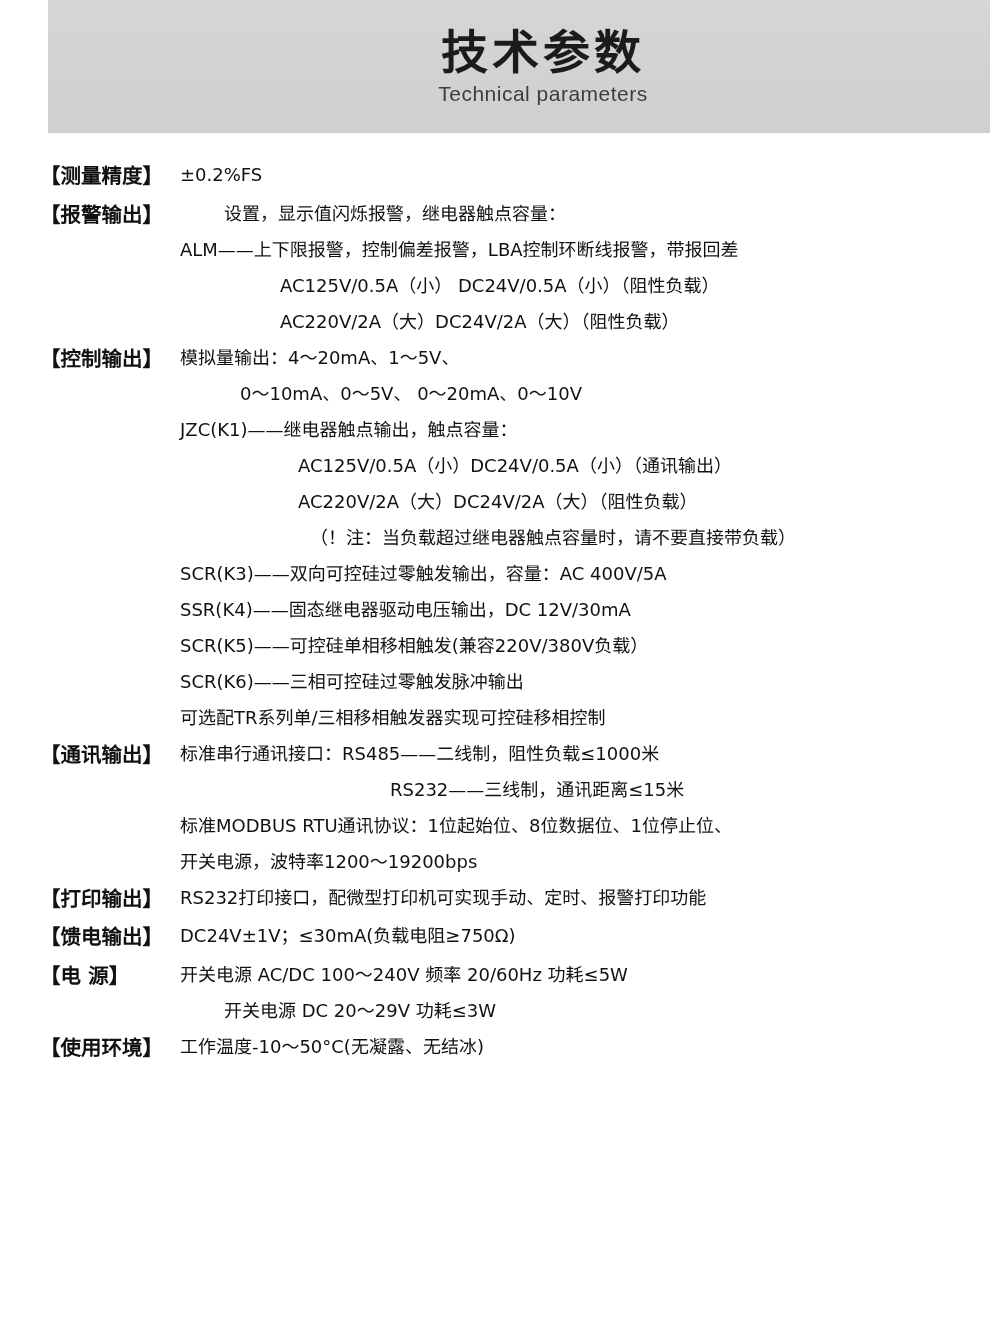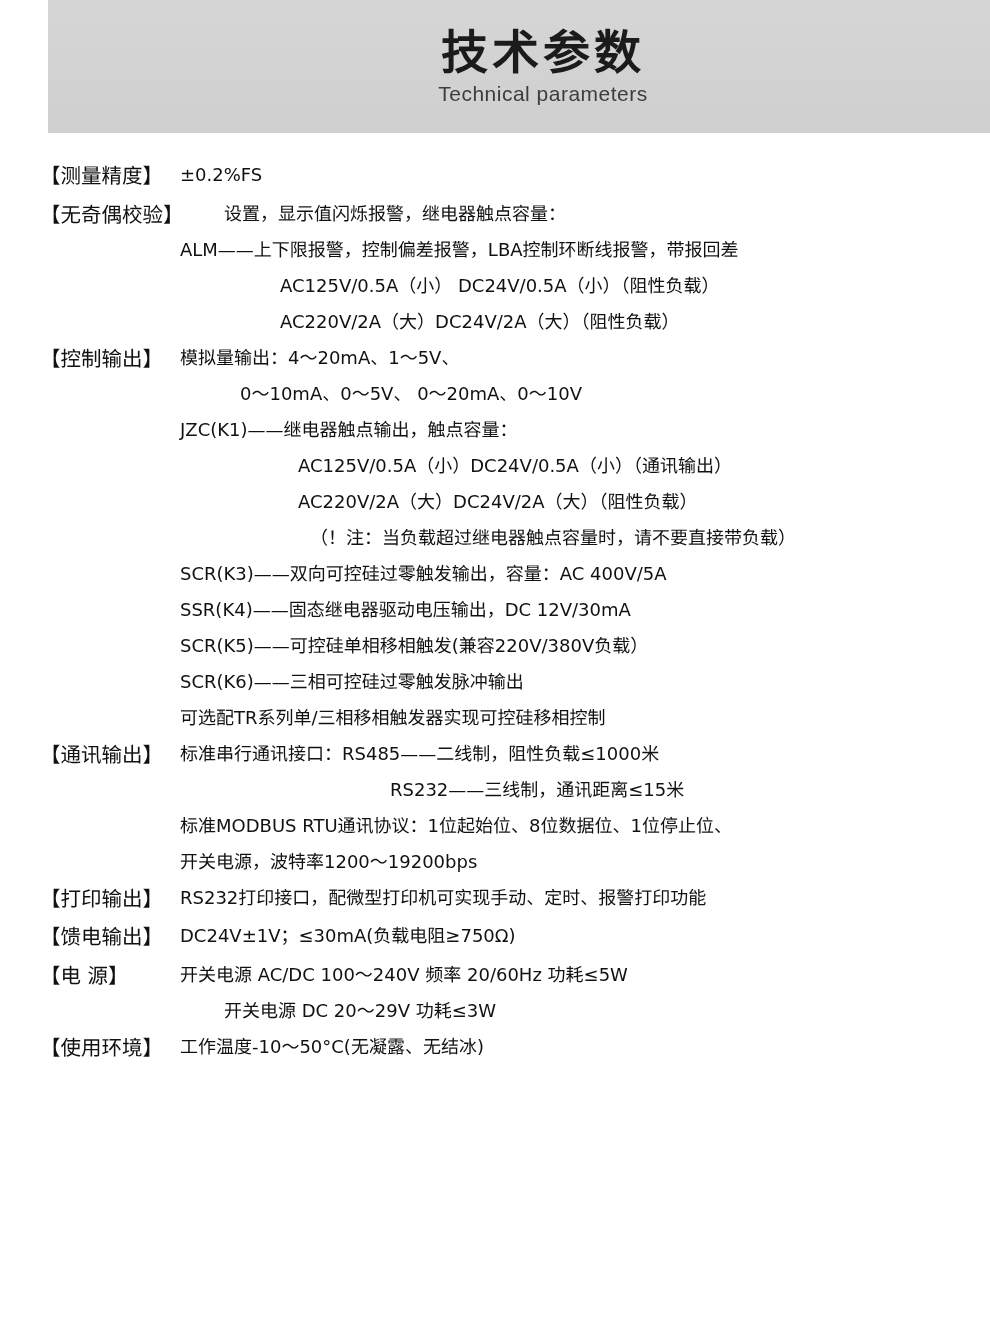--- a/index.html
+++ b/index.html
@@ -61,21 +61,21 @@
 
   .spec-row {
     display: flex;
     align-items: flex-start;
     margin-bottom: 0px;
   }
   .spec-label {
     flex: 0 0 auto;
     width: 140px;
     font-size: 20.5px;
-    font-weight: 400;
+    font-weight: 700;
     color: #111111;
     white-space: nowrap;
     padding-top: 9px;
     padding-bottom: 9px;
     font-family: "DejaVu Sans", "Liberation Sans", sans-serif;
   }
   .spec-value {
     flex: 1 1 auto;
     min-width: 0;
   }
@@ -106,21 +106,21 @@
   </div>
 
   <div class="spec-body">
       <div class="spec-row">
         <div class="spec-label">【测量精度】</div>
         <div class="spec-value">
           <div class="line i0">±0.2%FS</div>
         </div>
       </div>
       <div class="spec-row">
-        <div class="spec-label">【无奇偶校验】</div>
+        <div class="spec-label">【报警输出】</div>
         <div class="spec-value">
           <div class="line i1">设置，显示值闪烁报警，继电器触点容量：</div>
           <div class="line i0">ALM——上下限报警，控制偏差报警，LBA控制环断线报警，带报回差</div>
           <div class="line i3">AC125V/0.5A（小）  DC24V/0.5A（小）（阻性负载）</div>
           <div class="line i3">AC220V/2A（大）DC24V/2A（大）（阻性负载）</div>
         </div>
       </div>
       <div class="spec-row">
         <div class="spec-label">【控制输出】</div>
         <div class="spec-value">

